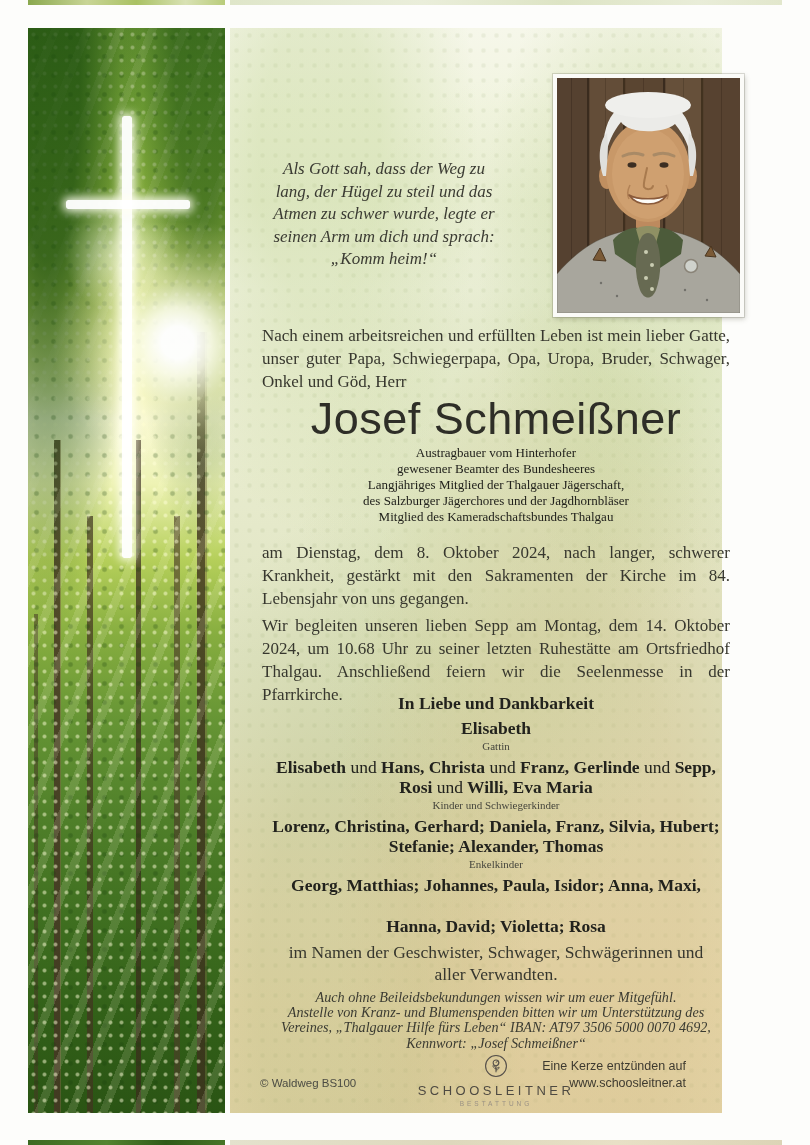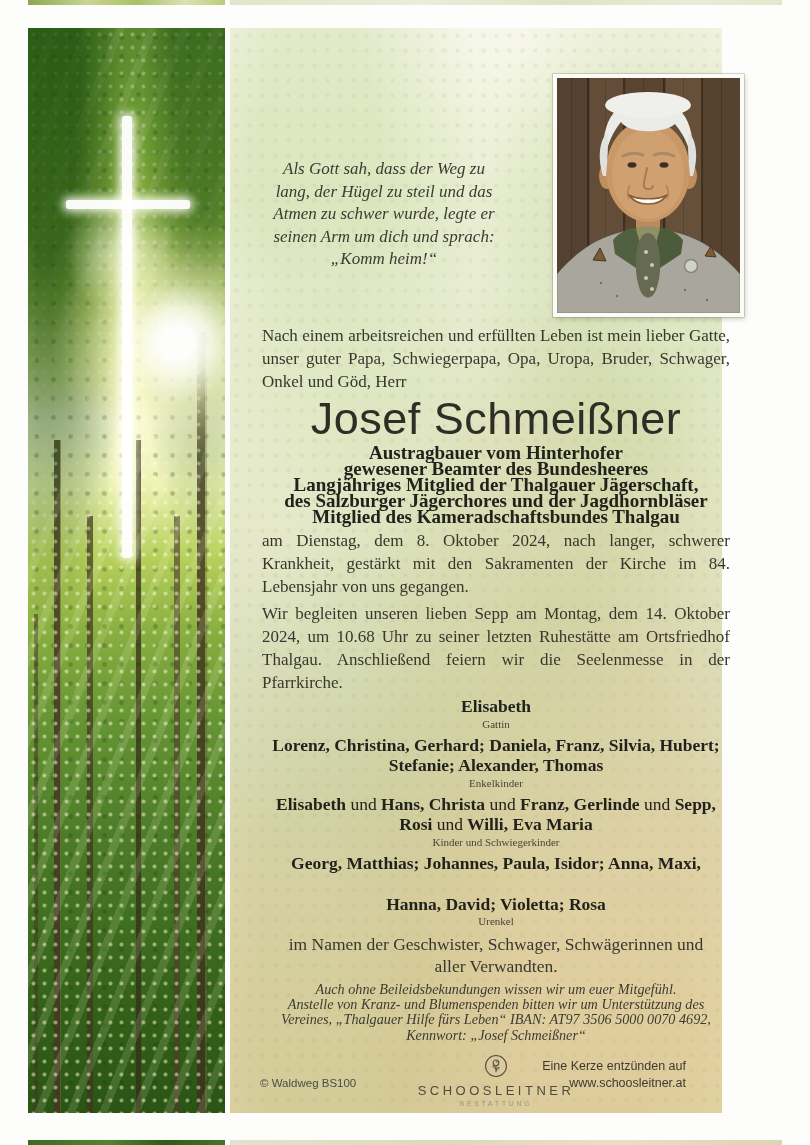--- a/index.html
+++ b/index.html
@@ -89,21 +89,21 @@
   }
   .photo-frame svg{display:block;}
 
   .flow-top{position:absolute;left:32px;top:296px;width:468px;text-align:center;}
   .para{margin:4px 0 0;font-size:17px;line-height:23px;text-align:justify;color:#37372e;}
   .para.intro{margin-top:0;}
   .name{
     font-family:Liberation Sans, sans-serif;font-weight:normal;
     font-size:45px;line-height:48px;margin:2px 0 0;letter-spacing:.5px;color:#2e2e27;text-align:center;
   }
-  .titles{margin:2px 0 4px;font-weight:bold;font-size:19px;line-height:16px;color:#22221d;text-align:center;}
+  .titles{margin:2px 0 16px;font-weight:normal;font-size:13px;line-height:16px;color:#22221d;text-align:center;}
 
   .flow-bottom{position:absolute;left:32px;top:664px;width:468px;text-align:center;}
   .heading{font-weight:bold;font-size:17.5px;line-height:22px;color:#22221d;}
   .group{margin-top:4px;}
   .names{font-size:17.5px;line-height:20.5px;color:#22221d;font-weight:normal;}
   .names b{font-weight:bold;}
   .names .u{font-weight:normal;}
   .relation{font-size:11px;line-height:14px;color:#45453c;}
   .closing{margin-top:6px;font-size:17.5px;line-height:21.5px;color:#37372e;}
   .notes{margin-top:5px;font-style:italic;font-size:14.2px;line-height:15.2px;color:#3b3b32;}
@@ -196,40 +196,40 @@
 
     <div class="flow-top">
       <p class="para intro">Nach einem arbeitsreichen und erfüllten Leben ist mein lieber Gatte, unser guter Papa, Schwiegerpapa, Opa, Uropa, Bruder, Schwager, Onkel und Göd, Herr</p>
       <h1 class="name">Josef Schmeißner</h1>
       <div class="titles">Austragbauer vom Hinterhofer<br>gewesener Beamter des Bundesheeres<br>Langjähriges Mitglied der Thalgauer Jägerschaft,<br>des Salzburger Jägerchores und der Jagdhornbläser<br>Mitglied des Kameradschaftsbundes Thalgau</div>
       <p class="para">am Dienstag, dem 8. Oktober 2024, nach langer, schwerer Krankheit, gestärkt mit den Sakramenten der Kirche im 84. Lebensjahr von uns gegangen.</p>
       <p class="para">Wir begleiten unseren lieben Sepp am Montag, dem 14. Oktober 2024, um 10.68 Uhr zu seiner letzten Ruhestätte am Ortsfriedhof Thalgau. Anschließend feiern wir die Seelenmesse in der Pfarrkirche.</p>
     </div>
 
     <div class="flow-bottom">
+      <div class="heading">In Liebe und Dankbarkeit</div>
       <div>
 
           <div class="group">
             <div class="names"><b>Elisabeth</b></div>
             <div class="relation">Gattin</div>
           </div>
 
           <div class="group">
+            <div class="names"><b>Elisabeth </b><span class="u">und</span><b> Hans, Christa </b><span class="u">und</span><b> Franz, Gerlinde </b><span class="u">und</span><b> Sepp,</b><br><b>Rosi </b><span class="u">und</span><b> Willi, Eva Maria</b></div>
+            <div class="relation">Kinder und Schwiegerkinder</div>
+          </div>
+
+          <div class="group">
             <div class="names"><b>Lorenz, Christina, Gerhard; Daniela, Franz, Silvia, Hubert;</b><br><b>Stefanie; Alexander, Thomas</b></div>
             <div class="relation">Enkelkinder</div>
           </div>
 
           <div class="group">
-            <div class="names"><b>Elisabeth </b><span class="u">und</span><b> Hans, Christa </b><span class="u">und</span><b> Franz, Gerlinde </b><span class="u">und</span><b> Sepp,</b><br><b>Rosi </b><span class="u">und</span><b> Willi, Eva Maria</b></div>
-            <div class="relation">Kinder und Schwiegerkinder</div>
-          </div>
-
-          <div class="group">
             <div class="names"><b>Georg, Matthias; Johannes, Paula, Isidor; Anna, Maxi,</b><br><br><b>Hanna, David; Violetta; Rosa</b></div>
-            <div class="relation">Urenkel</div>
           </div>
         </div>
       <div class="closing">im Namen der Geschwister, Schwager, Schwägerinnen und<br>aller Verwandten.</div>
       <div class="notes">Auch ohne Beileidsbekundungen wissen wir um euer Mitgefühl.<br>Anstelle von Kranz- und Blumenspenden bitten wir um Unterstützung des<br>Vereines, „Thalgauer Hilfe fürs Leben“ IBAN: AT97 3506 5000 0070 4692,<br>Kennwort: „Josef Schmeißner“</div>
     </div>
 
     <div class="copyright">© Waldweg BS100</div>
 
     <div class="logo">
       <svg viewBox="0 0 26 26" width="24" height="24">

